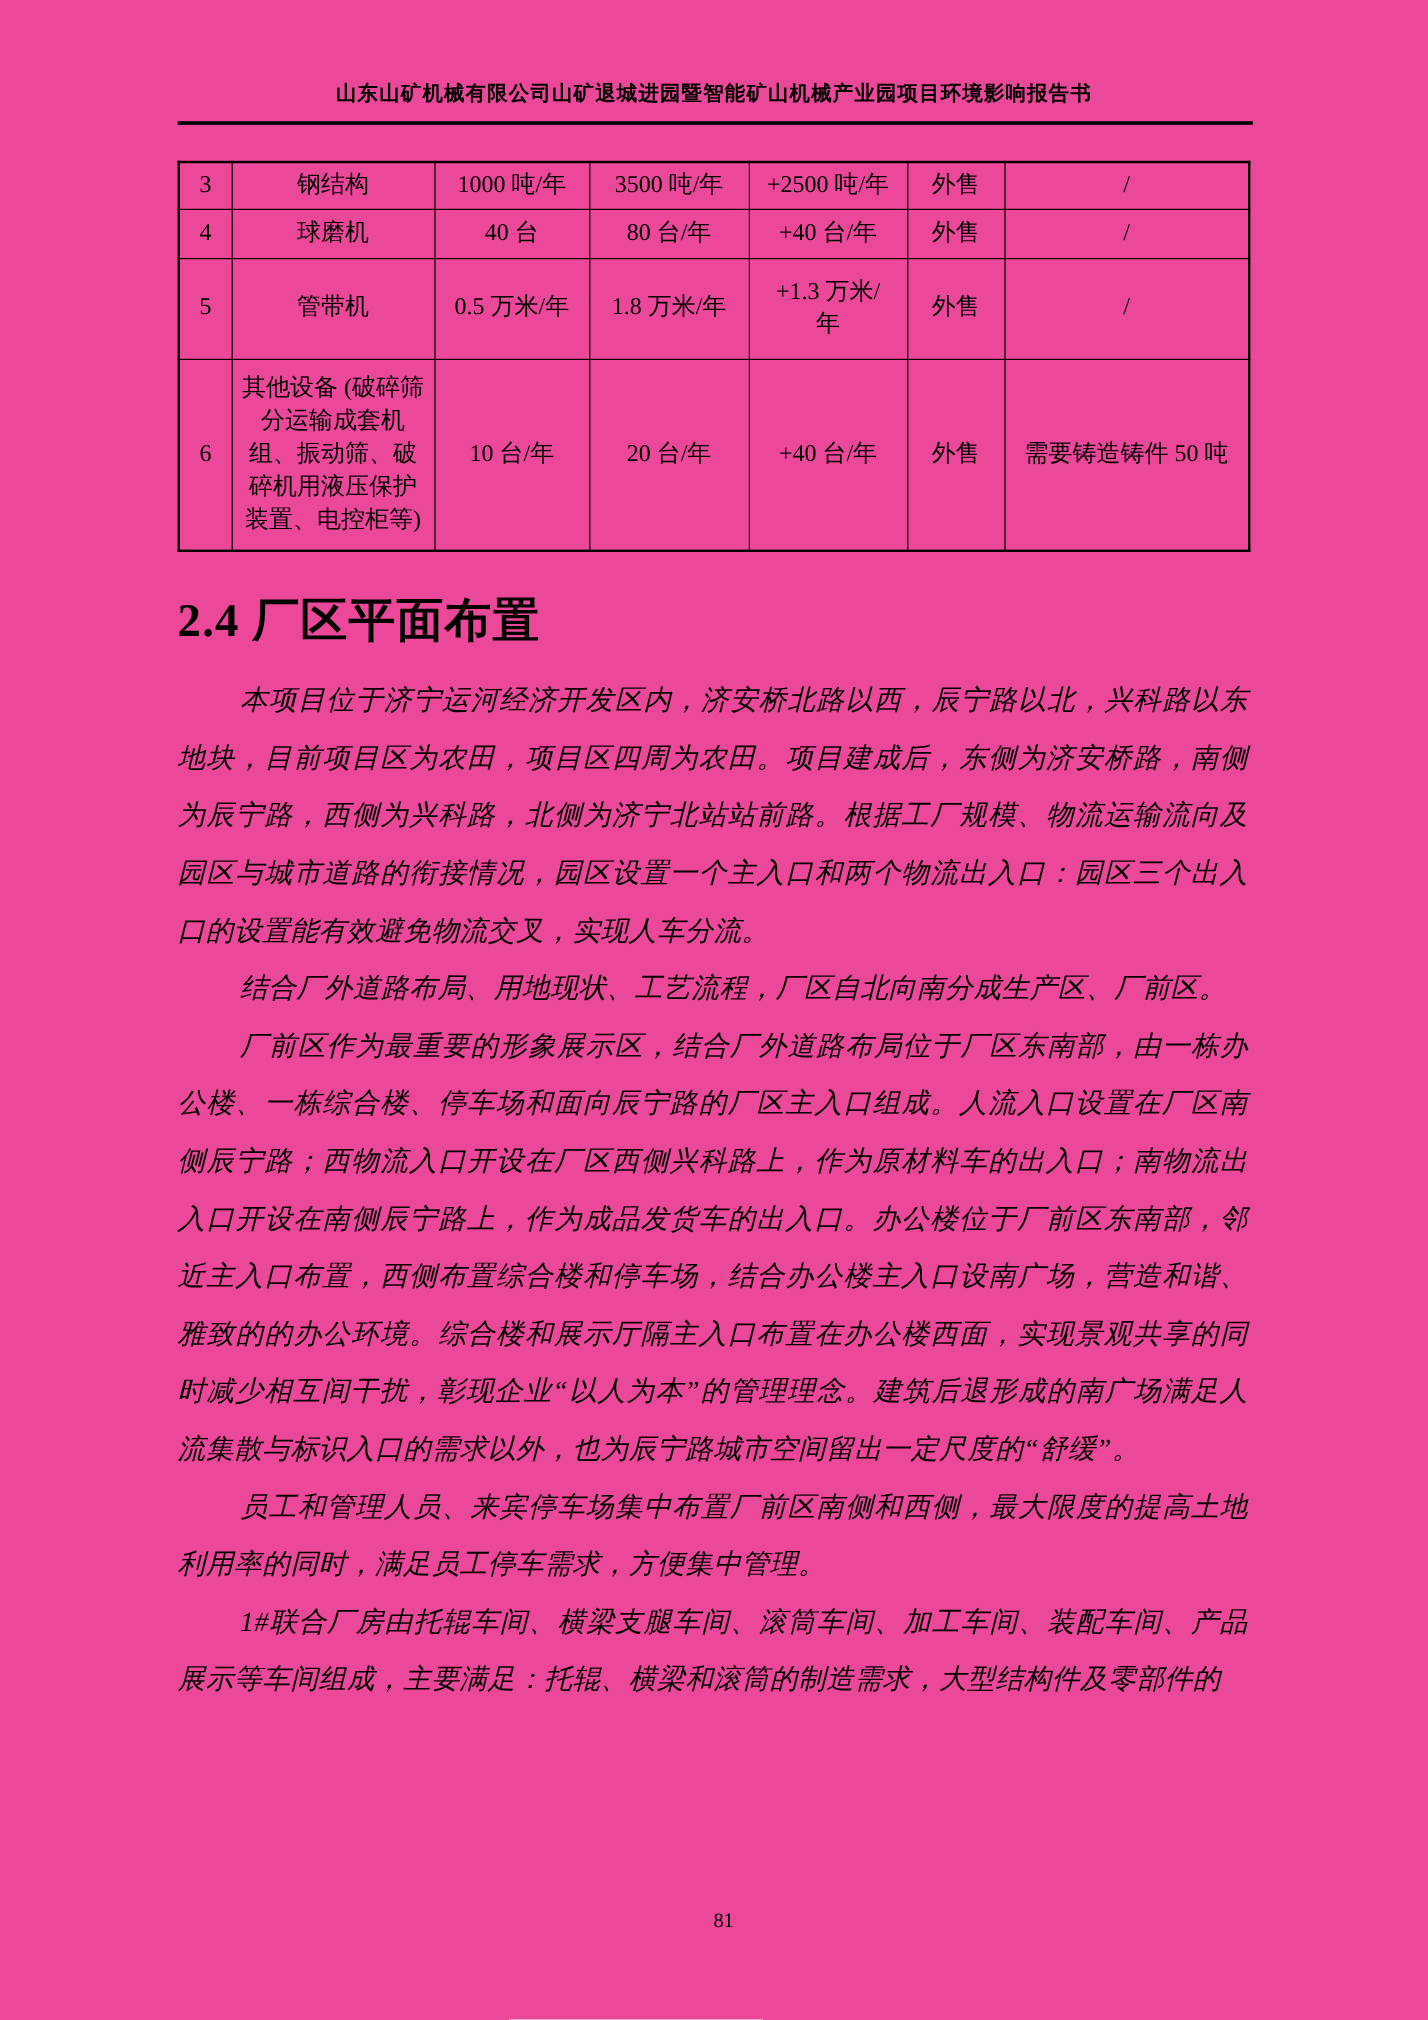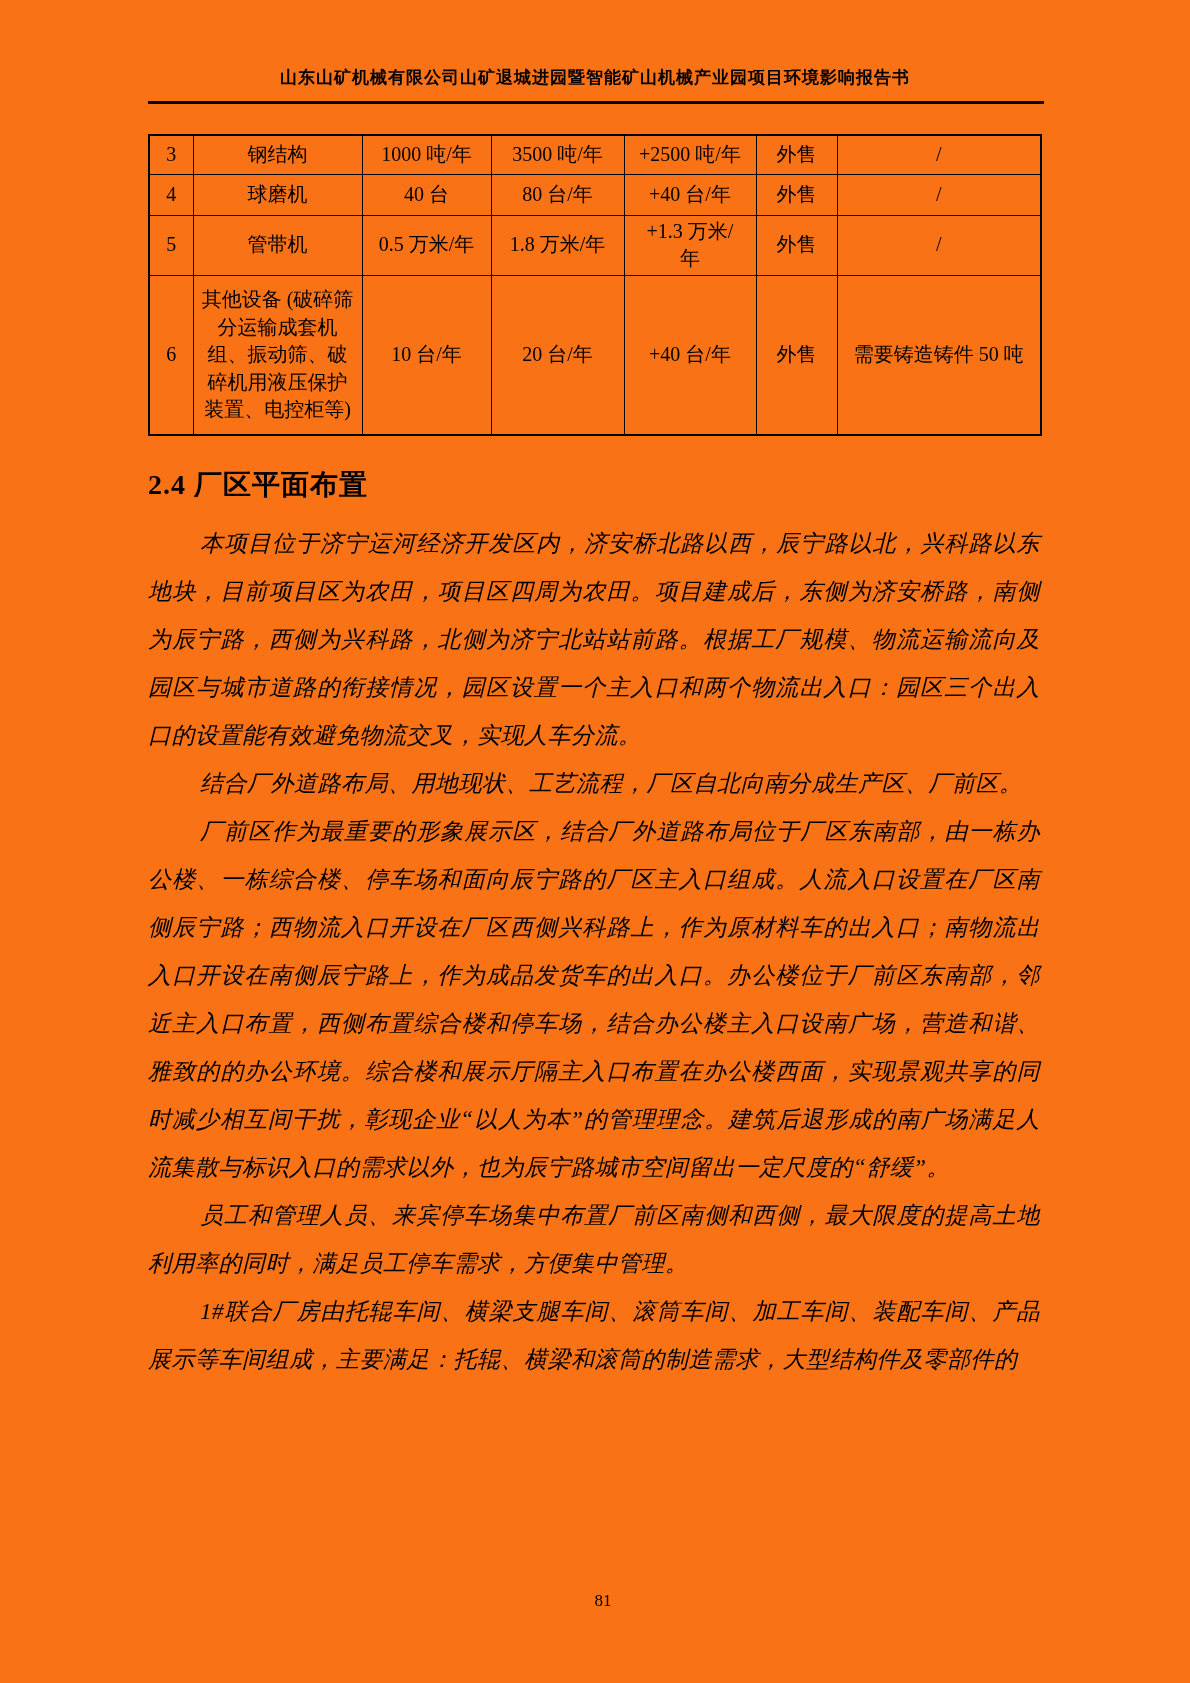--- a/index.html
+++ b/index.html
@@ -1,20 +1,20 @@
 <!DOCTYPE html>
 <html><head>
 <meta charset="utf-8">
 <style>
   html,body{margin:0;padding:0;background:#e8e8e8;}
   .page{
     position:relative;
     width:1190px;height:1683px;
     margin:0 auto;
-    background:#f97316;
+    background:#ec4899;
     color:#000;
     font-family:"Liberation Serif", serif;
     overflow:hidden;
   }
   
   .doc-header{padding-top:66px;}
   .doc-header .title{
     text-align:center;
     font-size:17px;
     letter-spacing:1px;
@@ -50,21 +50,21 @@
   tr.r-5{height:57px;}
   tr.r-6{height:160px;}
   td.name-wrap{
     text-align:justify;
     text-align-last:center;
     padding:2px 10px;
   }
   
   h1.sec{
     margin:30px 0 0 0;
-    font-size:28px;
+    font-size:39px;
     font-weight:bold;
     letter-spacing:1px;
   }
   h2.sec{
     margin:24px 0 0 0;
     font-size:24px;
     font-weight:bold;
     letter-spacing:1px;
   }
   
@@ -127,21 +127,21 @@
           <td>80 台/年</td>
           <td>+40 台/年</td>
           <td>外售</td>
           <td>/</td>
         </tr>
         <tr class="r-5">
           <td>5</td>
           <td>管带机</td>
           <td>0.5 万米/年</td>
           <td>1.8 万米/年</td>
-          <td style="padding:2px 16px;">+1.3 万米/年</td>
+          <td style="padding:14px 16px;">+1.3 万米/年</td>
           <td>外售</td>
           <td>/</td>
         </tr>
         <tr class="r-6">
           <td>6</td>
           <td class="name-wrap">其他设备 (破碎筛分运输成套机组、振动筛、破碎机用液压保护装置、电控柜等)</td>
           <td>10 台/年</td>
           <td>20 台/年</td>
           <td>+40 台/年</td>
           <td>外售</td>

